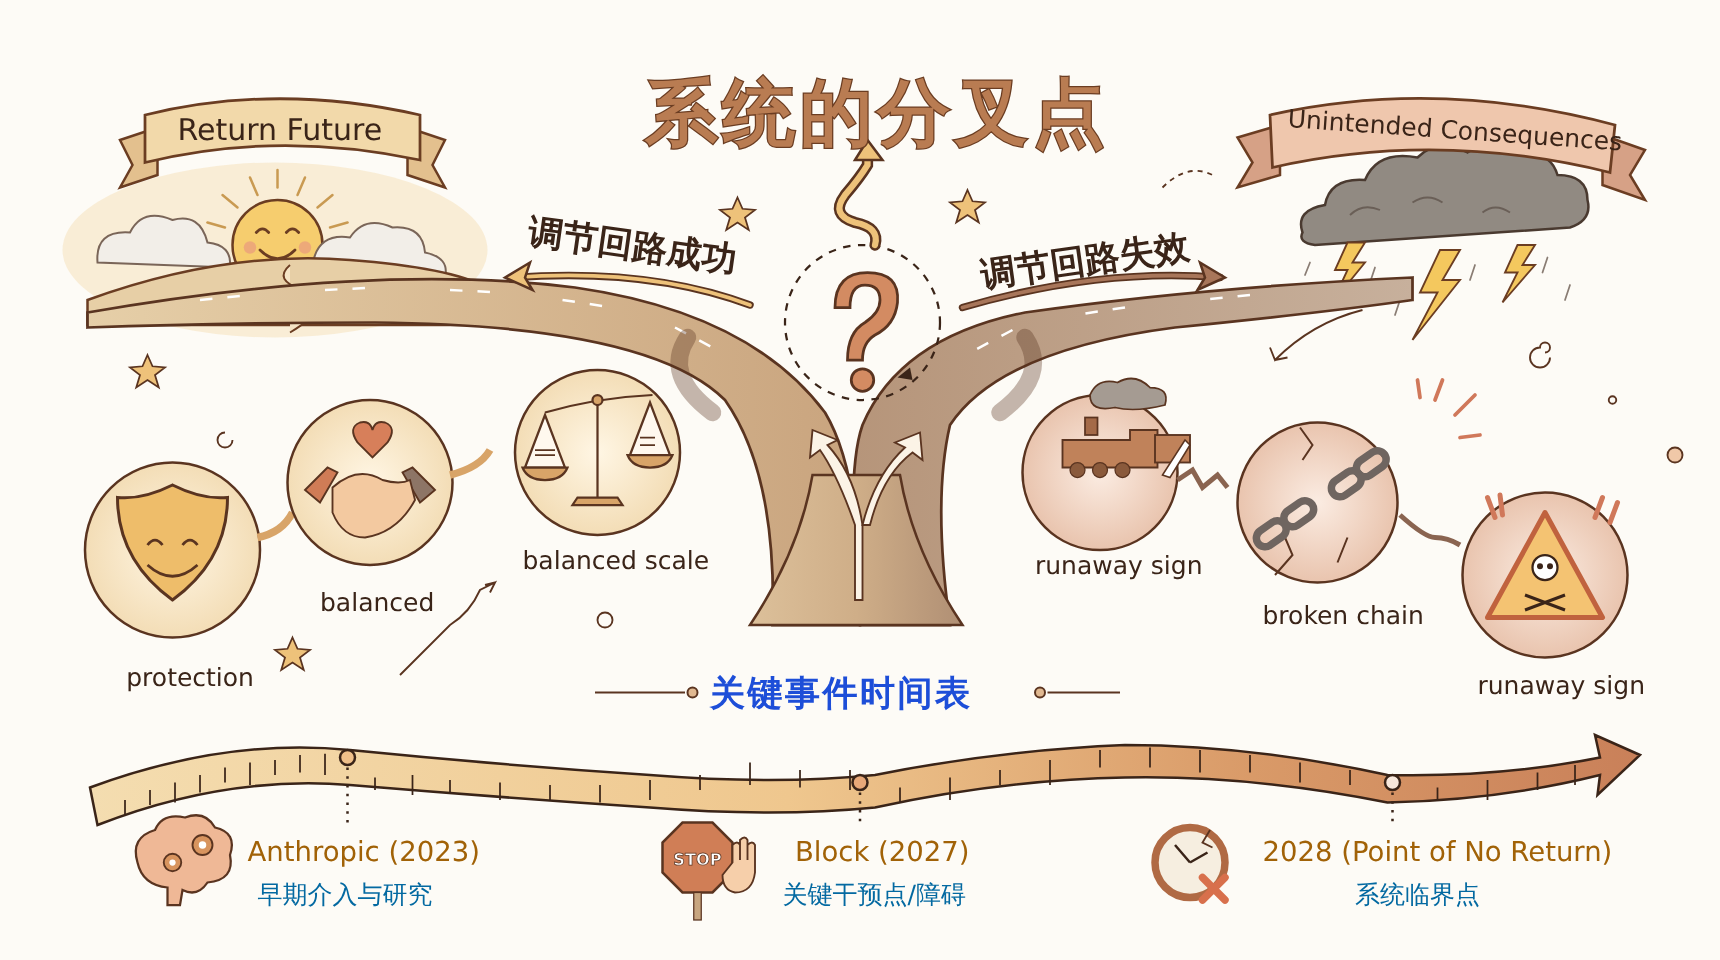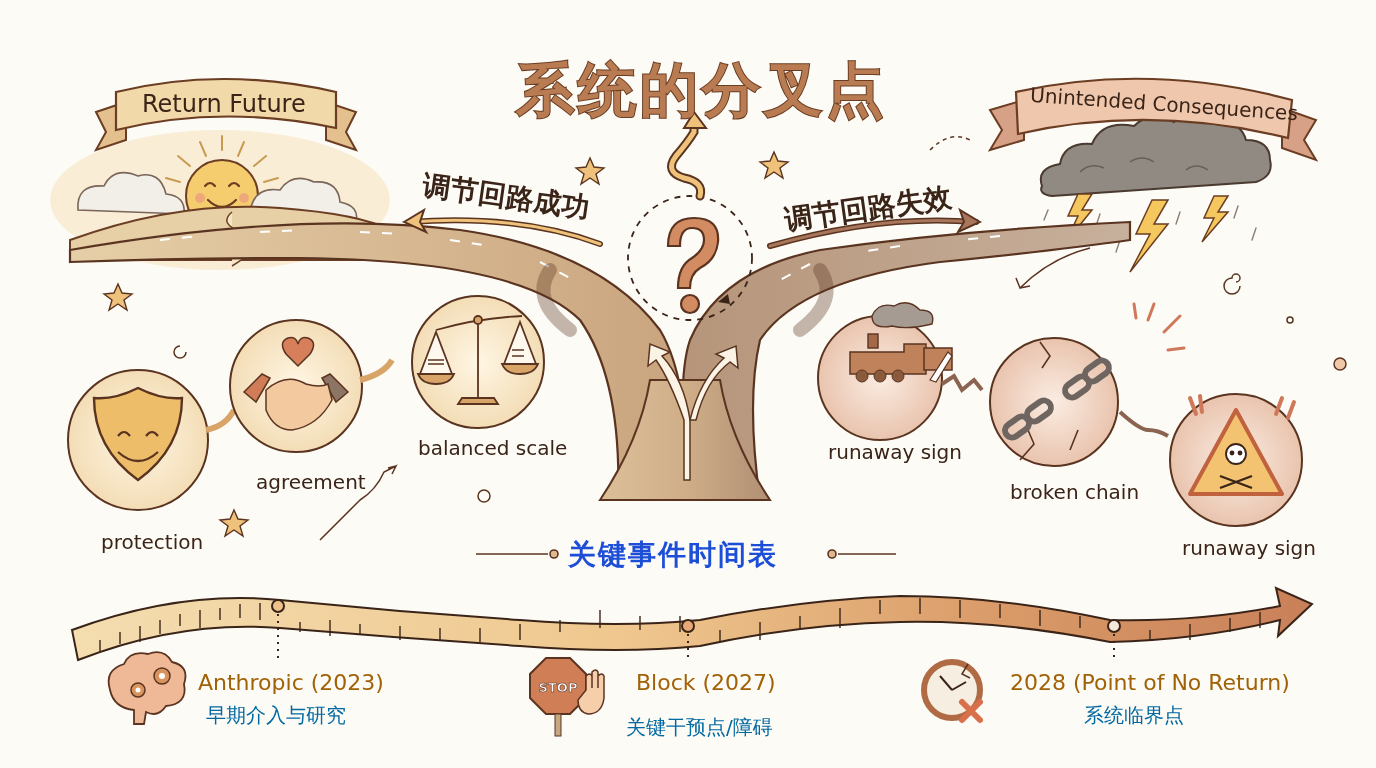--- a/index.html
+++ b/index.html
@@ -323,29 +323,29 @@
 
 <div class="title">系统的分叉点</div>
 
 <div class="banner-text" style="left:142px;top:90px;">Return Future</div>
 <div class="banner-text" style="left:1030px;top:92px;font-size:20px;transform:rotate(4deg);">Unintended Consequences</div>
 
 <div class="path-label" style="left:422px;top:178px;transform:rotate(8deg);">调节回路成功</div>
 <div class="path-label" style="left:784px;top:190px;transform:rotate(-8deg);">调节回路失效</div>
 
 <div class="node-label" style="left:101px;top:530px;">protection</div>
-<div class="node-label" style="left:256px;top:470px;">agreement</div>
+<div class="node-label" style="left:256px;top:470px;">balanced</div>
 <div class="node-label" style="left:418px;top:436px;">balanced scale</div>
 
 <div class="node-label" style="left:828px;top:440px;">runaway sign</div>
 <div class="node-label" style="left:1010px;top:480px;">broken chain</div>
 <div class="node-label" style="left:1182px;top:536px;">runaway sign</div>
 
 <div class="tl-title">关键事件时间表</div>
 
 <div class="ev-title" style="left:198px;top:670px;">Anthropic (2023)</div>
 <div class="ev-sub" style="left:206px;top:702px;">早期介入与研究</div>
 
 <div class="ev-title" style="left:636px;top:670px;">Block (2027)</div>
-<div class="ev-sub" style="left:626px;top:702px;margin-top:12px;">关键干预点/障碍</div>
+<div class="ev-sub" style="left:626px;top:702px;">关键干预点/障碍</div>
 
 <div class="ev-title" style="left:1010px;top:670px;">2028 (Point of No Return)</div>
 <div class="ev-sub" style="left:1084px;top:702px;">系统临界点</div>
 
 </body></html>

